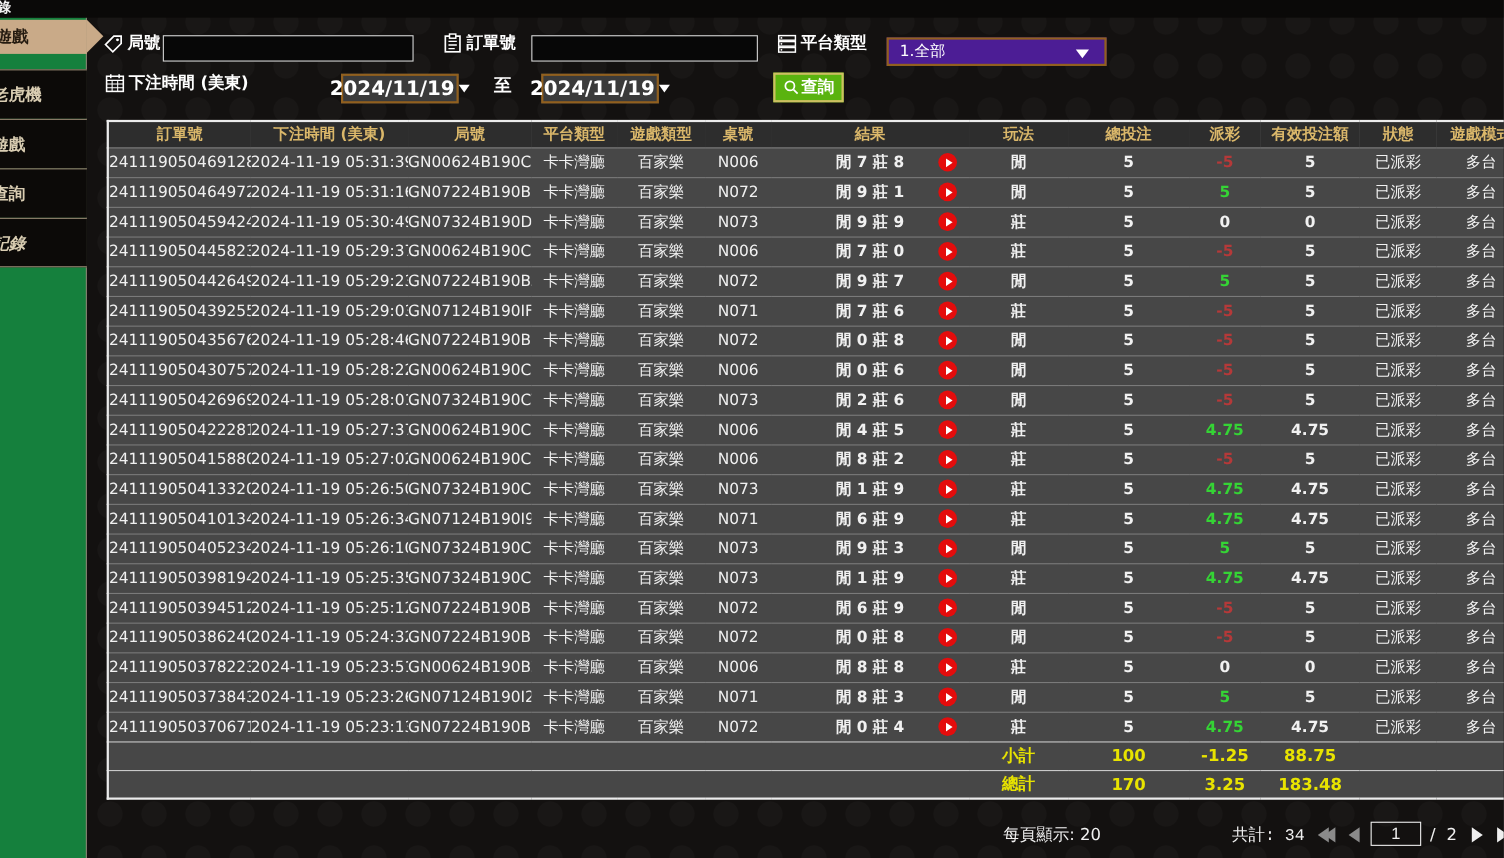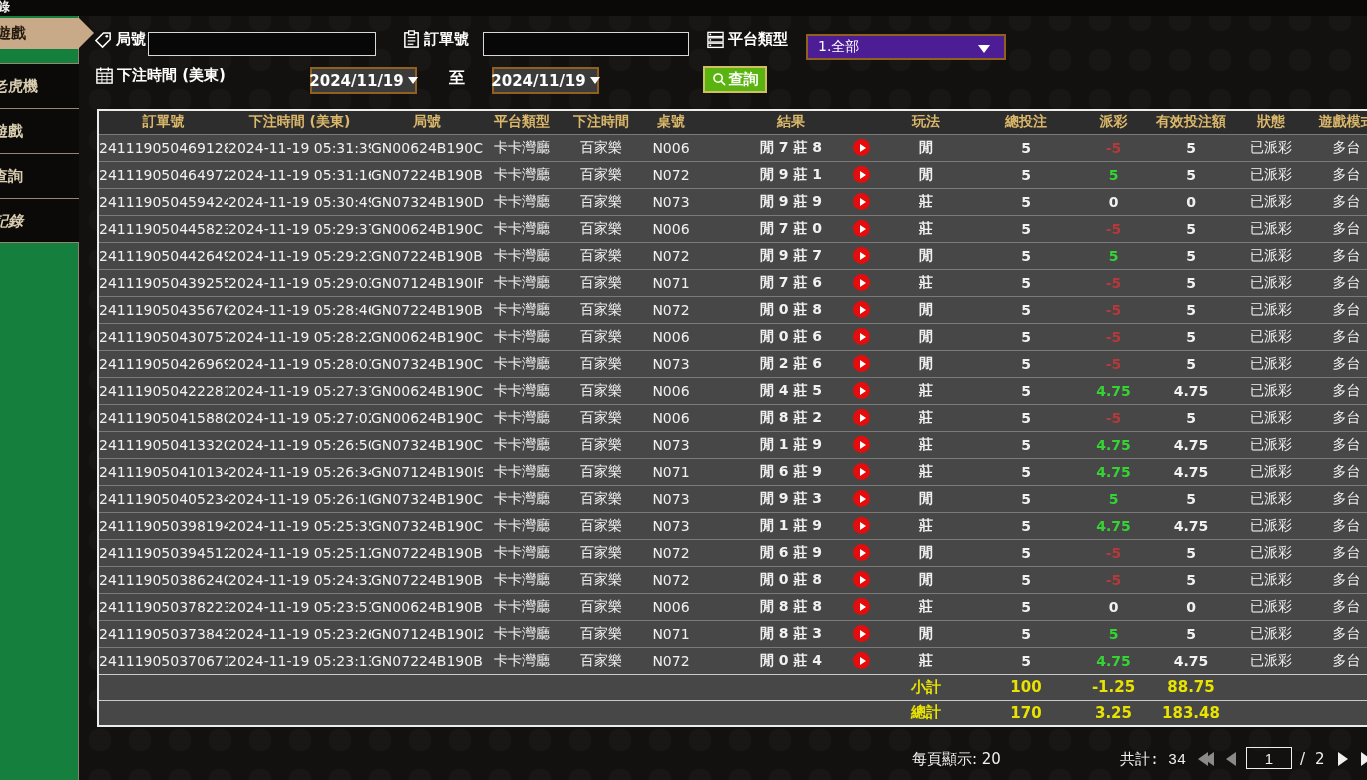--- a/index.html
+++ b/index.html
@@ -38,21 +38,21 @@
   .ficon{ position:absolute; width:19px; height:19px; }
   .ficon svg{ width:100%; height:100%; }
   .txt-input{ position:absolute; height:24px; background:#070707; border:1px solid #d8d8d8;
               color:#eee; font-size:14px; padding:0 6px; outline:none; }
   .dd{ position:absolute; background:#4c1d95; border:2px solid #91601f; color:#fff;
        font-size:14px; display:flex; align-items:center; cursor:pointer; }
   .dd .caret{ position:absolute; width:0; height:0; border-left:6px solid transparent;
        border-right:6px solid transparent; border-top:8px solid #fff; }
   .datebox{ position:absolute; width:107px; height:27px; background:#3b3b3b; border:2px solid #91601f;
        display:flex; align-items:center; justify-content:center; gap:4px; color:#fff;
-       font-weight:bold; font-size:15px; cursor:pointer; }
+       font-weight:bold; font-size:18px; cursor:pointer; }
   .datebox .caret{ width:0; height:0; border-left:5px solid transparent; border-right:5px solid transparent;
        border-top:7px solid #fff; }
   .query-btn{ position:absolute; width:64px; height:27px; background:#5ab30f; border:2px solid #cdbf62;
        color:#fff; font-weight:bold; font-size:15px; display:flex; align-items:center;
        justify-content:center; gap:2px; cursor:pointer; }
   .query-btn svg{ width:15px; height:15px; }
   
   .grid-wrap{ position:absolute; left:97px; top:109px; z-index:1; }
   table.grid{ border-collapse:collapse; table-layout:fixed; width:1290px;
        border:2px solid #ebebeb; background:#474747; }
@@ -197,21 +197,21 @@
         <col style="width:90px">
         <col style="width:70px">
       <col style="width:82px">
     </colgroup>
     <thead>
       <tr id="head-row">
           <th>訂單號</th>
           <th>下注時間 (美東)</th>
           <th>局號</th>
           <th>平台類型</th>
-          <th>下注時間</th>
+          <th>遊戲類型</th>
           <th>桌號</th>
           <th>結果</th>
           <th>玩法</th>
           <th>總投注</th>
           <th>派彩</th>
           <th>有效投注額</th>
           <th>狀態</th>
           <th>遊戲模式</th>
         </tr>
     </thead>

